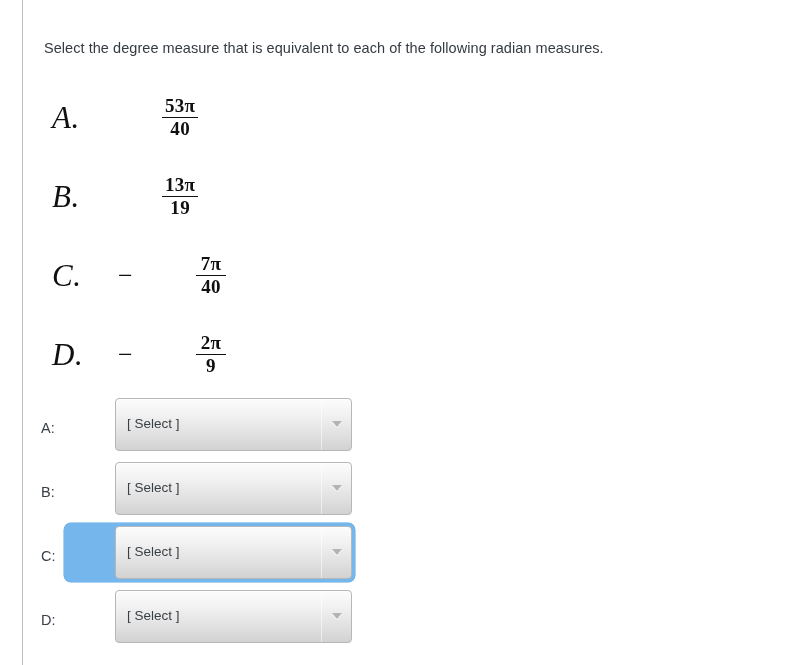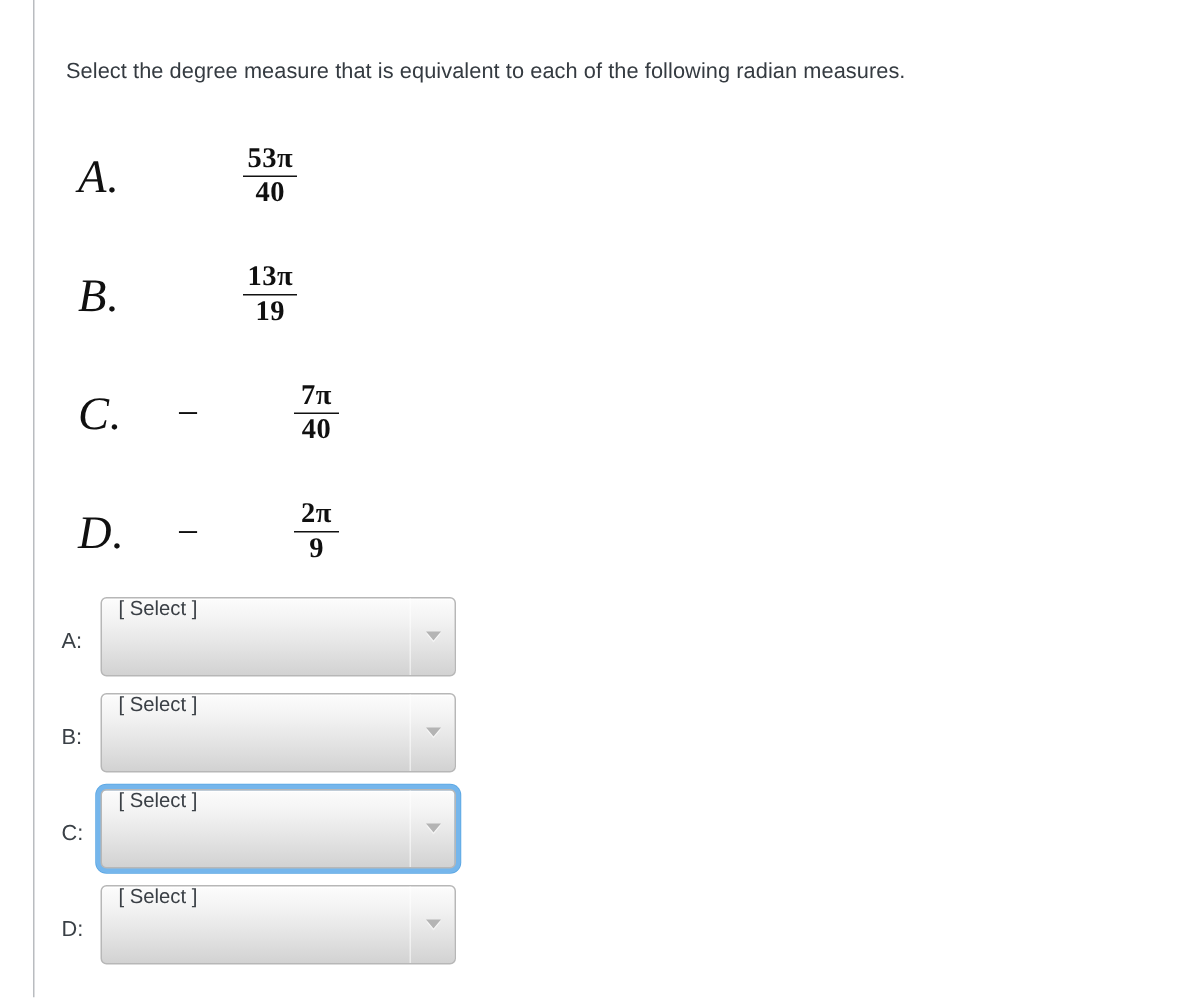--- a/index.html
+++ b/index.html
@@ -132,22 +132,23 @@
   }
   .select-box {
     position: relative;
     width: 237px;
     height: 53px;
     border: 1px solid #b7b7b7;
     border-radius: 4px;
     background: linear-gradient(to bottom, #fcfcfc 0%, #f3f3f3 28%, #e4e4e4 62%, #d2d2d2 100%);
     box-shadow: inset 0 1px 0 rgba(255,255,255,0.85);
     display: flex;
-    align-items: flex-start;
+    align-items: center;
     cursor: pointer;
+    margin-left: 48px;
   }
   .select-value {
     font-size: 13.5px;
     color: #3b4046;
     padding-left: 11px;
     line-height: 1;
     user-select: none;
   }
   .select-arrow-zone {
     position: absolute;

